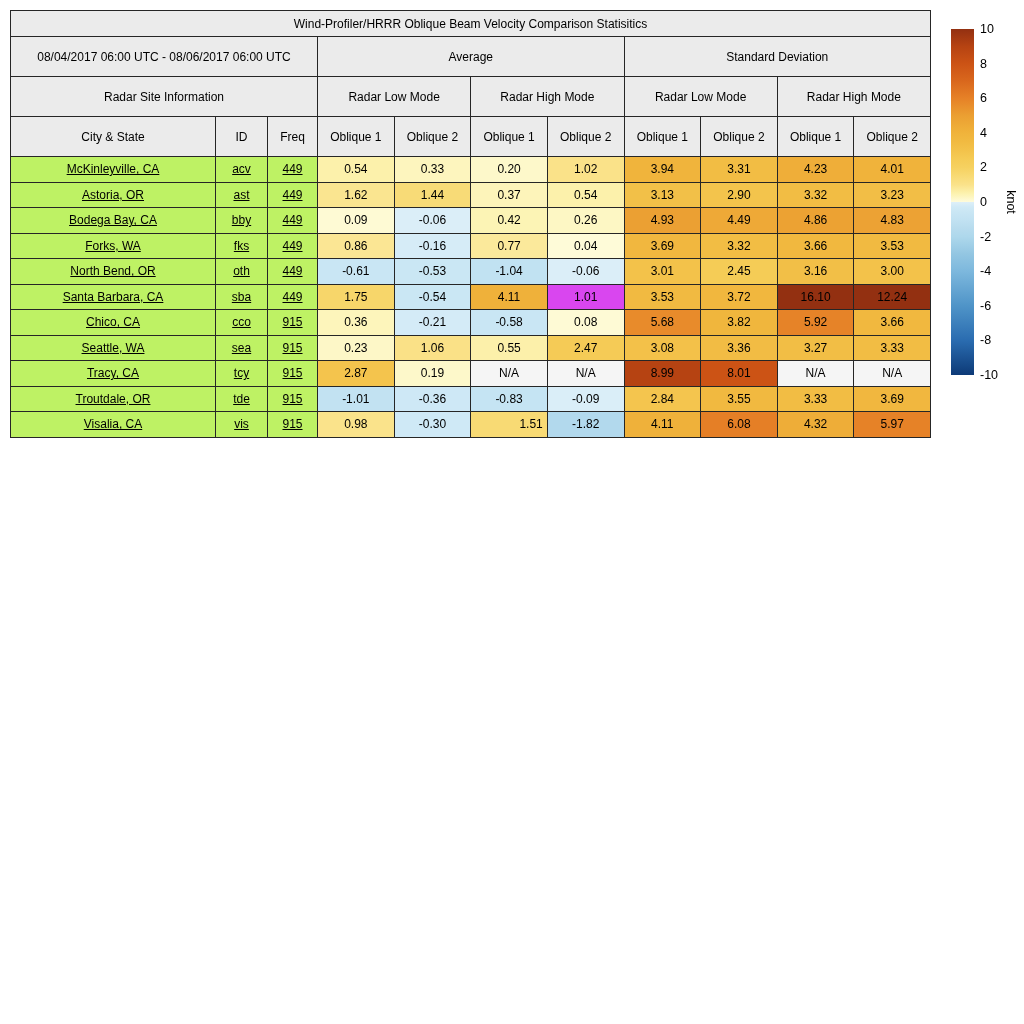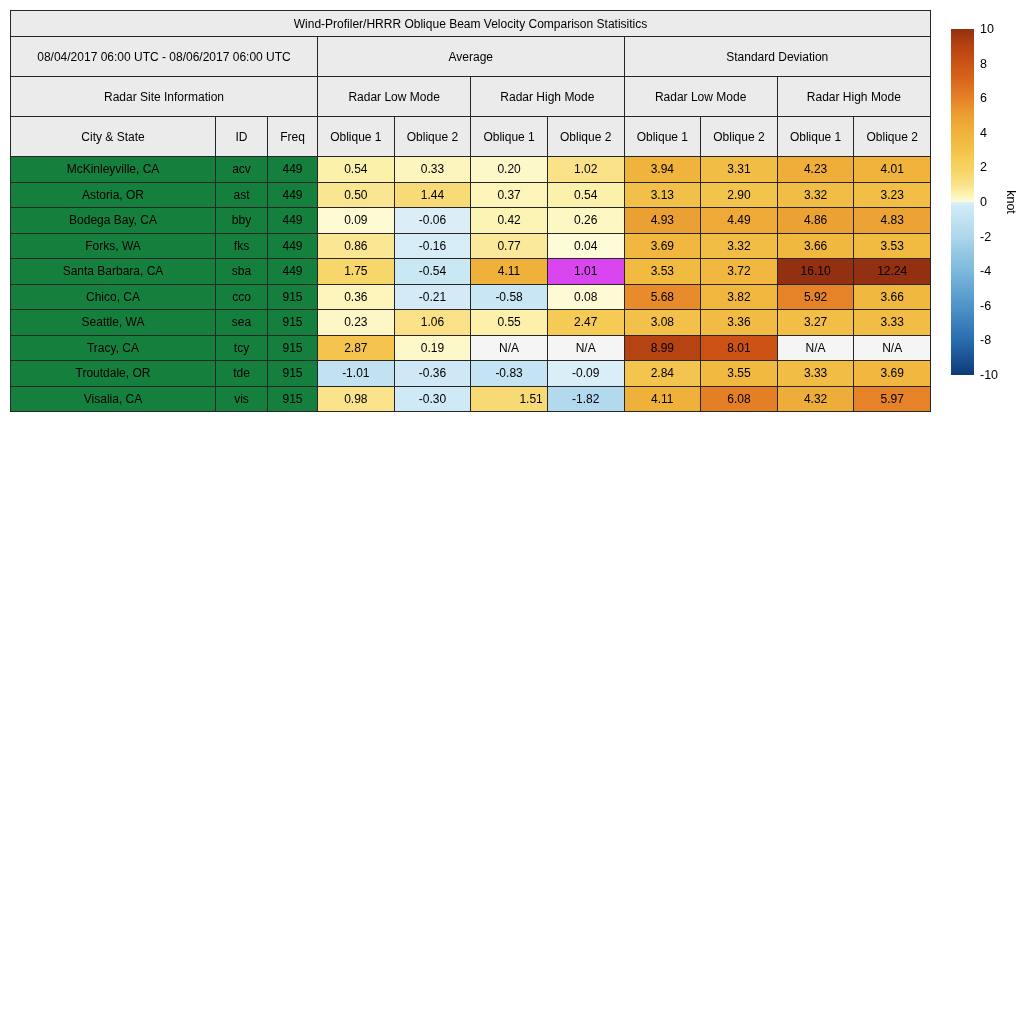--- a/index.html
+++ b/index.html
@@ -8,21 +8,21 @@
   .canvas { position:relative; width:1024px; height:1024px; background:#ffffff; overflow:hidden; }
 
   table.stats { position:absolute; left:10px; top:10px; width:921px;
     border-collapse:collapse; table-layout:fixed; font-size:12px; }
   table.stats th, table.stats td {
     border:1px solid #262626; text-align:center; vertical-align:middle;
     font-weight:normal; overflow:hidden; white-space:nowrap; padding:0; }
   table.stats thead th { background:#ebebeb; height:40px; }
   table.stats thead tr.title-row th { height:26px; }
   table.stats tbody tr { height:25.5px; }
-  td.site { background:#15803d; }
+  td.site { background:#bef264;text-decoration:underline; }
   td.val  { background:#ffffff; }
 
   .cb-wrap { position:absolute; left:951px; top:29px; width:80px; height:346px; }
   .cb-grad { position:absolute; left:0; top:0; width:23px; height:346px; }
   .cb-tick { position:absolute; left:29px; transform:translateY(-50%);
     font-size:12.5px; line-height:1; white-space:nowrap; }
   .cb-label { position:absolute; left:53px; top:173px; transform:translateY(-50%);
     writing-mode:vertical-rl; font-size:12.5px; }
 </style>
 </head>
@@ -85,21 +85,21 @@
           <td class="val" style="background: rgb(250, 226, 137);">1.02</td>
           <td class="val" style="background: rgb(240, 180, 60);">3.94</td>
           <td class="val" style="background: rgb(242, 189, 68);">3.31</td>
           <td class="val" style="background: rgb(239, 174, 57);">4.23</td>
           <td class="val" style="background: rgb(240, 179, 59);">4.01</td>
         </tr>
         <tr>
           <td class="site">Astoria, OR</td>
           <td class="site">ast</td>
           <td class="site">449</td>
-          <td class="val" style="background: rgb(250, 229, 144);">0.50</td>
+          <td class="val" style="background: rgb(250, 229, 144);">1.62</td>
           <td class="val" style="background: rgb(248, 219, 119);">1.44</td>
           <td class="val" style="background: rgb(253, 244, 186);">0.37</td>
           <td class="val" style="background: rgb(252, 241, 171);">0.54</td>
           <td class="val" style="background: rgb(242, 192, 72);">3.13</td>
           <td class="val" style="background: rgb(243, 196, 76);">2.90</td>
           <td class="val" style="background: rgb(242, 189, 68);">3.32</td>
           <td class="val" style="background: rgb(242, 190, 70);">3.23</td>
         </tr>
         <tr>
           <td class="site">Bodega Bay, CA</td>
@@ -119,20 +119,33 @@
           <td class="site">fks</td>
           <td class="site">449</td>
           <td class="val" style="background: rgb(251, 230, 148);">0.86</td>
           <td class="val" style="background: rgb(214, 236, 247);">-0.16</td>
           <td class="val" style="background: rgb(251, 233, 155);">0.77</td>
           <td class="val" style="background: rgb(254, 251, 216);">0.04</td>
           <td class="val" style="background: rgb(241, 183, 63);">3.69</td>
           <td class="val" style="background: rgb(242, 189, 68);">3.32</td>
           <td class="val" style="background: rgb(241, 184, 63);">3.66</td>
           <td class="val" style="background: rgb(241, 186, 65);">3.53</td>
+        </tr>
+        <tr>
+          <td class="site">North Bend, OR</td>
+          <td class="site">oth</td>
+          <td class="site">449</td>
+          <td class="val" style="background: rgb(201, 230, 244);">-0.61</td>
+          <td class="val" style="background: rgb(202, 231, 244);">-0.53</td>
+          <td class="val" style="background: rgb(193, 226, 242);">-1.04</td>
+          <td class="val" style="background: rgb(219, 238, 248);">-0.06</td>
+          <td class="val" style="background: rgb(243, 194, 74);">3.01</td>
+          <td class="val" style="background: rgb(245, 204, 86);">2.45</td>
+          <td class="val" style="background: rgb(242, 191, 71);">3.16</td>
+          <td class="val" style="background: rgb(243, 194, 74);">3.00</td>
         </tr>
         <tr>
           <td class="site">Santa Barbara, CA</td>
           <td class="site">sba</td>
           <td class="site">449</td>
           <td class="val" style="background: rgb(247, 214, 106);">1.75</td>
           <td class="val" style="background: rgb(202, 231, 244);">-0.54</td>
           <td class="val" style="background: rgb(239, 177, 58);">4.11</td>
           <td class="val" style="background: #d946ef;">1.01</td>
           <td class="val" style="background: rgb(241, 186, 65);">3.53</td>

